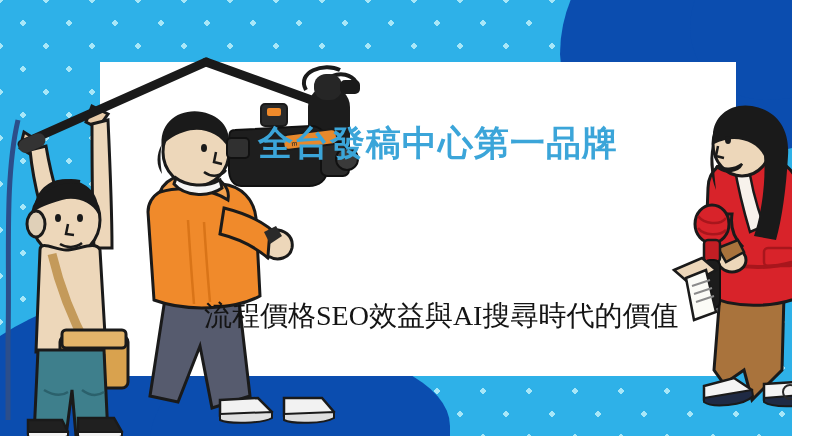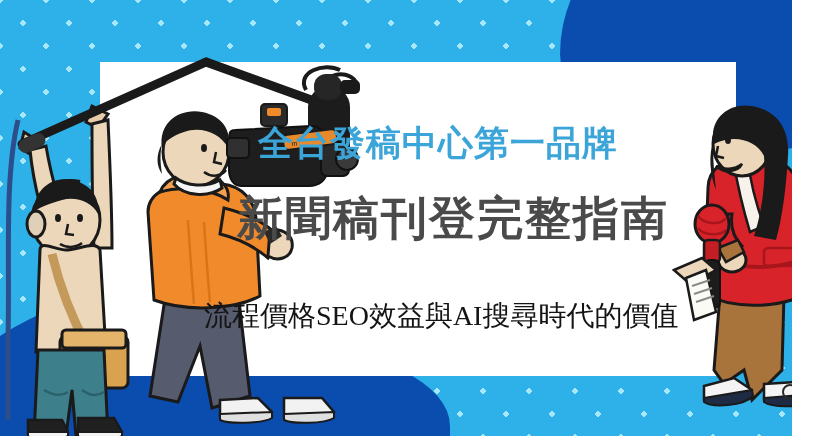--- a/index.html
+++ b/index.html
@@ -319,17 +319,16 @@
       <path d="M4 14 L34 6 L52 18 C50 28, 16 34, 4 28 Z" fill="#F4F4F4" stroke="#1A1A1A" stroke-width="2.5"></path>
       <path d="M4 26 L52 18 L53 24 C44 34, 12 36, 4 30 Z" fill="#1F2A44" stroke="#1A1A1A" stroke-width="2"></path>
       <path d="M64 12 L98 10 L116 22 C112 32, 74 34, 64 28 Z" fill="#F4F4F4" stroke="#1A1A1A" stroke-width="2.5"></path>
       <path d="M64 26 L116 22 L116 28 C106 36, 72 36, 64 30 Z" fill="#1F2A44" stroke="#1A1A1A" stroke-width="2"></path>
       <circle cx="90" cy="20" r="7" fill="none" stroke="#2A2A2A" stroke-width="2"></circle>
     </svg>
   </div>
 
   <div class="text-block">
     <div class="eyebrow">全台發稿中心第一品牌</div>
-    <div class="headline">新聞稿刊登完整指南</div>
     <div class="subline">流程價格SEO效益與AI搜尋時代的價值</div>
   </div>
 
 </div>
 
 </body></html>

